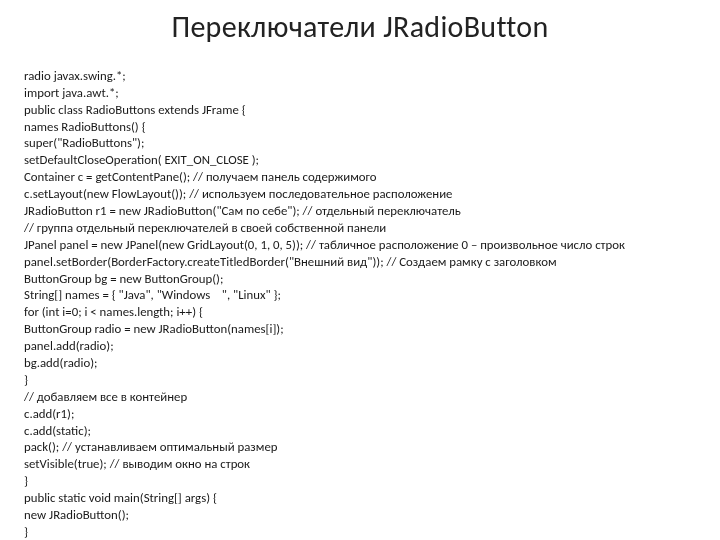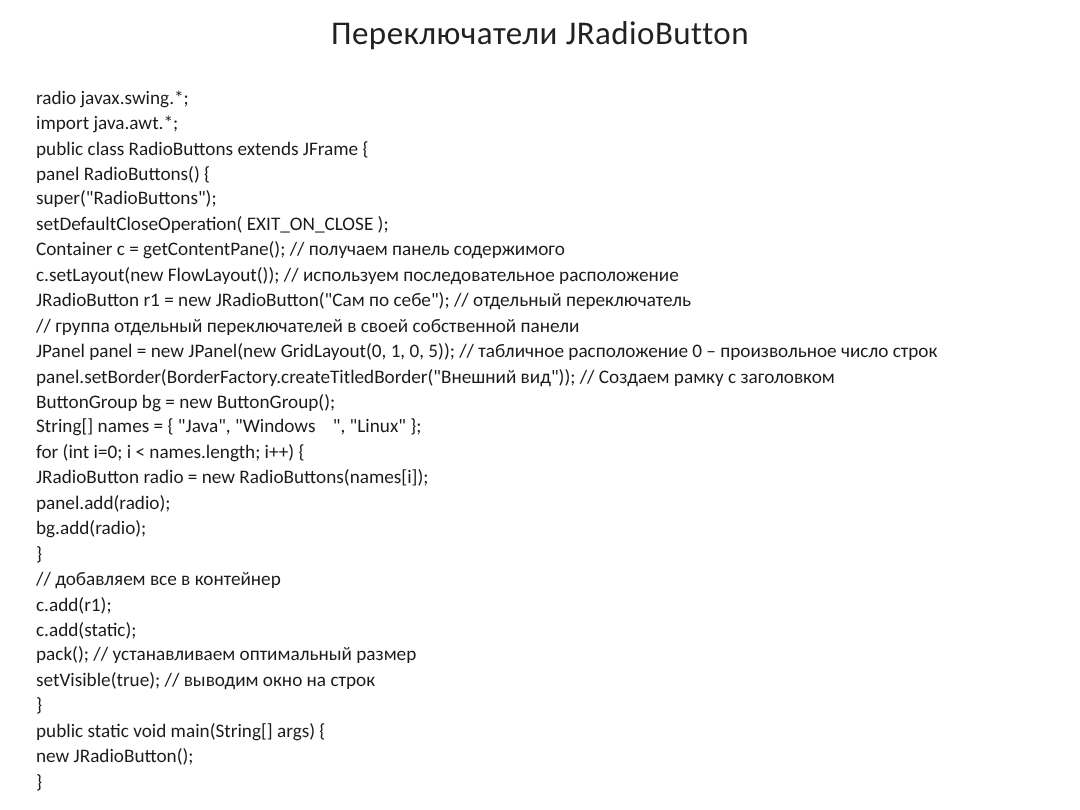--- a/index.html
+++ b/index.html
@@ -8,21 +8,21 @@
     height: 540px;
     background: #ffffff;
     font-family: Calibri, "Segoe UI", Arial, sans-serif;
     overflow: hidden;
   }
   .slide {
     padding: 8px 24px 0 24px;
   }
   .title {
     text-align: center;
-    font-size: 22px;
+    font-size: 30px;
     font-weight: 400;
     color: #222;
     margin-bottom: 6px;
     letter-spacing: 0.3px;
   }
   .code {
     font-size: 12.8px;
     line-height: 1.32;
     color: #1a1a1a;
     white-space: pre;
@@ -31,33 +31,33 @@
 </style>
 </head>
 <body>
 
 <div class="slide">
   <h1 class="title">Переключатели JRadioButton</h1>
   <div class="code">
 <span>radio javax.swing.*;</span>
 <span>import java.awt.*;</span>
 <span>public class RadioButtons extends JFrame {</span>
-<span>panel RadioButtons() {</span>
+<span>names RadioButtons() {</span>
 <span>super("RadioButtons");</span>
 <span>setDefaultCloseOperation( EXIT_ON_CLOSE );</span>
 <span>Container c = getContentPane(); // получаем панель содержимого</span>
 <span>c.setLayout(new FlowLayout()); // используем последовательное расположение</span>
 <span>JRadioButton r1 = new JRadioButton("Сам по себе"); // отдельный переключатель</span>
 <span>// группа отдельный переключателей в своей собственной панели</span>
 <span>JPanel panel = new JPanel(new GridLayout(0, 1, 0, 5)); // табличное расположение 0 – произвольное число строк</span>
 <span>panel.setBorder(BorderFactory.createTitledBorder("Внешний вид")); // Создаем рамку с заголовком</span>
 <span>ButtonGroup bg = new ButtonGroup();</span>
 <span>String[] names = { "Java", "Windows    ", "Linux" };</span>
 <span>for (int i=0; i &lt; names.length; i++) {</span>
-<span>JRadioButton radio = new RadioButtons(names[i]);</span>
+<span>ButtonGroup radio = new JRadioButton(names[i]);</span>
 <span>panel.add(radio);</span>
 <span>bg.add(radio);</span>
 <span>}</span>
 <span>// добавляем все в контейнер</span>
 <span>c.add(r1);</span>
 <span>c.add(static);</span>
 <span>pack(); // устанавливаем оптимальный размер</span>
 <span>setVisible(true); // выводим окно на строк</span>
 <span>}</span>
 <span>public static void main(String[] args) {</span>

